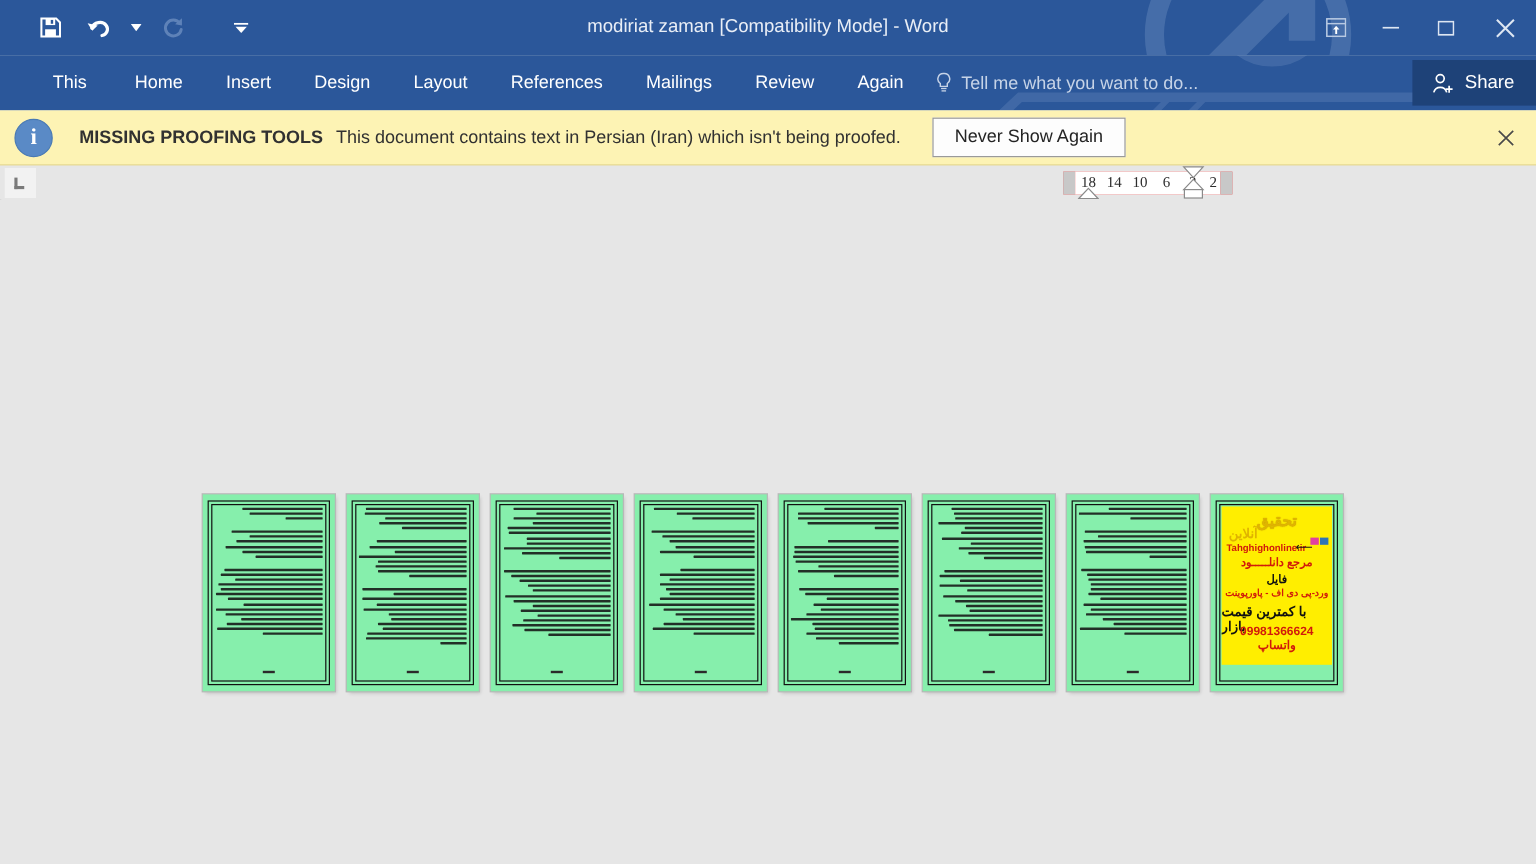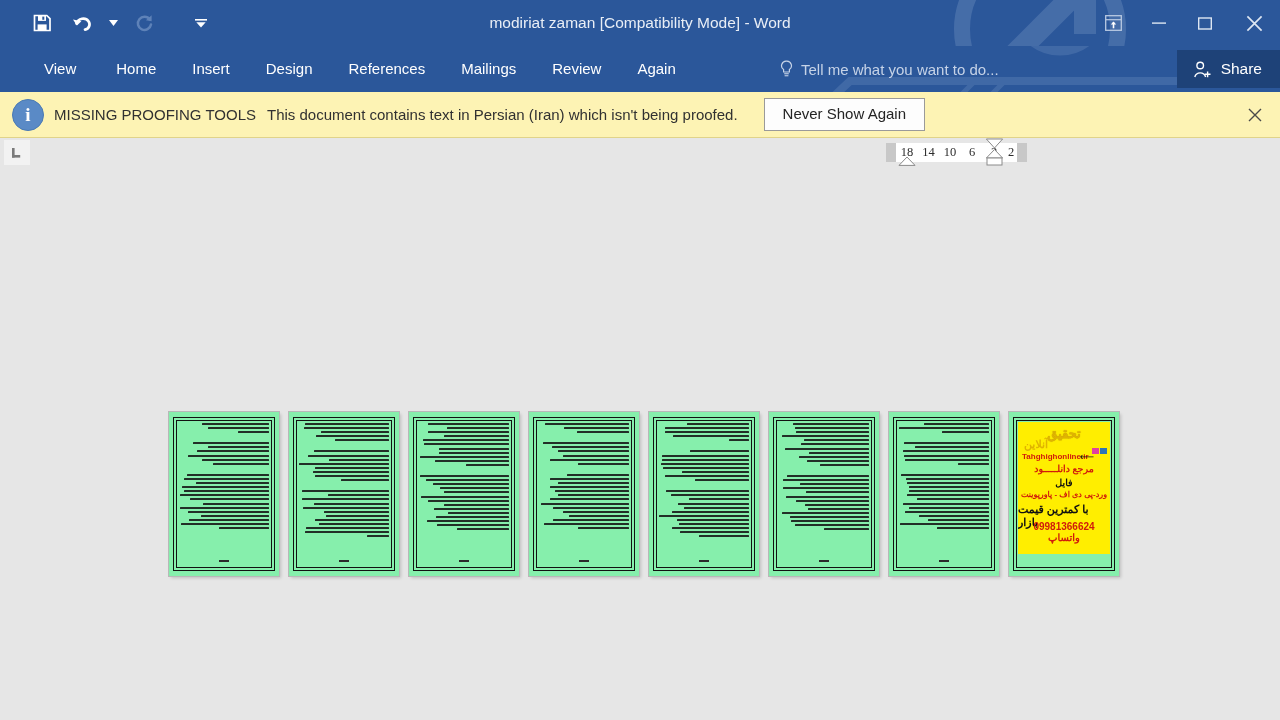--- a/index.html
+++ b/index.html
@@ -69,21 +69,21 @@
     position:absolute;left:0;top:92px;width:1280px;height:45px;
     background:#fdf3b4;border-bottom:1px solid #e0d38a;
     display:flex;align-items:center;
   }
   .msg-info-icon{
     margin-left:12px;width:30px;height:30px;border-radius:50%;
     background:#5a8ac6;border:1px solid #4a7ab4;
     display:flex;align-items:center;justify-content:center;flex:0 0 auto;
   }
   .msg-info-icon span{color:#fff;font-size:19px;font-weight:bold;font-family:"Liberation Serif",serif;line-height:1;}
-  .msg-title{margin-left:10px;font-size:15px;font-weight:normal;color:#313131;white-space:nowrap;}
+  .msg-title{margin-left:22px;font-size:15px;font-weight:bold;color:#313131;white-space:nowrap;}
   .msg-text{margin-left:11px;font-size:15px;color:#313131;white-space:nowrap;}
   .msg-btn{
     margin-left:26px;height:31px;line-height:29px;padding:0 18px;
     background:#fdfdfd;border:1px solid #9a9a9a;font-size:15px;color:#242424;
     white-space:nowrap;cursor:default;
   }
   .msg-close{
     position:absolute;right:10px;top:8px;width:30px;height:30px;
     display:flex;align-items:center;justify-content:center;cursor:default;
   }
@@ -279,24 +279,25 @@
   <div class="tabrow">
 
     <svg class="tabrow-watermark" viewBox="0 0 420 190">
       <path d="M0 180 L90 95 L420 95" stroke="#cfe0f5" stroke-width="8" fill="none"></path>
       <path d="M120 190 L215 95" stroke="#cfe0f5" stroke-width="5" fill="none"></path>
       <path d="M150 190 L245 95" stroke="#cfe0f5" stroke-width="5" fill="none"></path>
       <circle cx="300" cy="20" r="44" fill="none" stroke="#cfe0f5" stroke-width="11"></circle>
     </svg>
 
     <div class="tabs">
-      <div class="tab first">View</div>
+      <div class="tab first">This</div>
       <div class="tab">Home</div>
       <div class="tab">Insert</div>
       <div class="tab">Design</div>
+      <div class="tab">Layout</div>
       <div class="tab">References</div>
       <div class="tab">Mailings</div>
       <div class="tab">Review</div>
       <div class="tab">Again</div>
     </div>
 
     <div class="tellme">
       <svg width="13" height="18" viewBox="0 0 13 18">
         <path d="M6.5 1.2 A4.6 4.6 0 0 0 3.6 9.6 L3.6 12 L9.4 12 L9.4 9.6 A4.6 4.6 0 0 0 6.5 1.2 Z" fill="none" stroke="#c6d3e7" stroke-width="1.2"></path>
         <rect x="4.2" y="13.2" width="4.6" height="1.1" fill="#c6d3e7"></rect>

